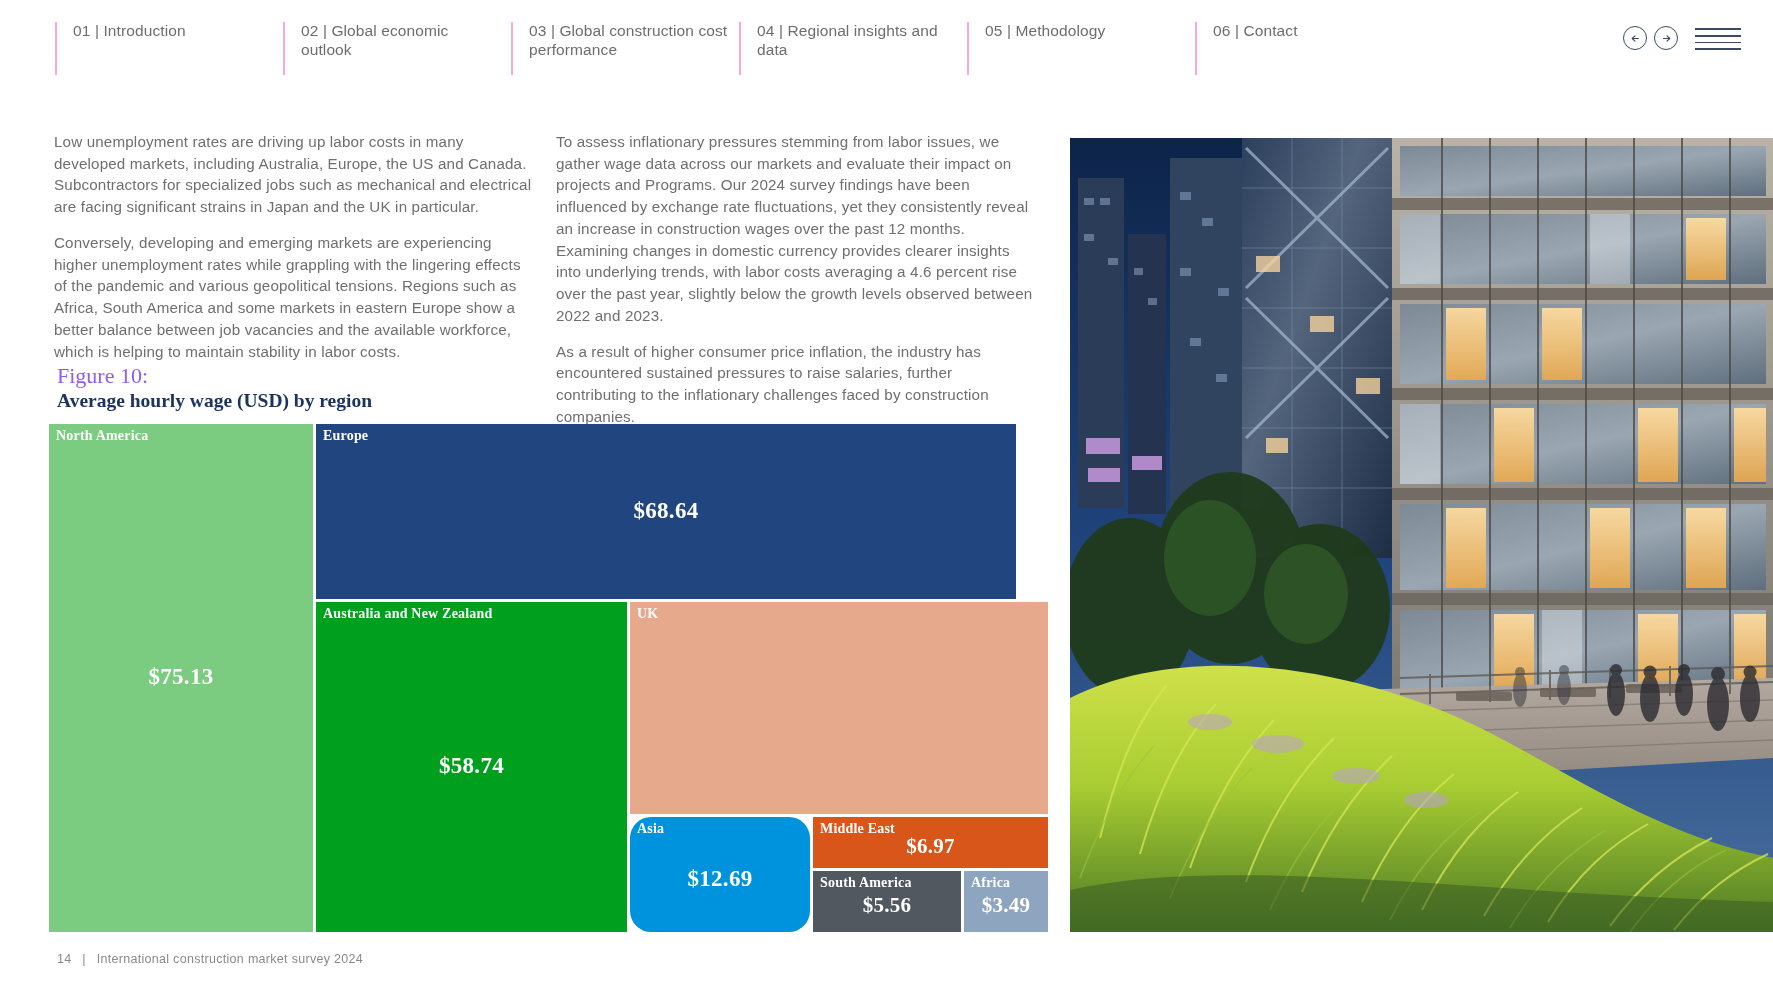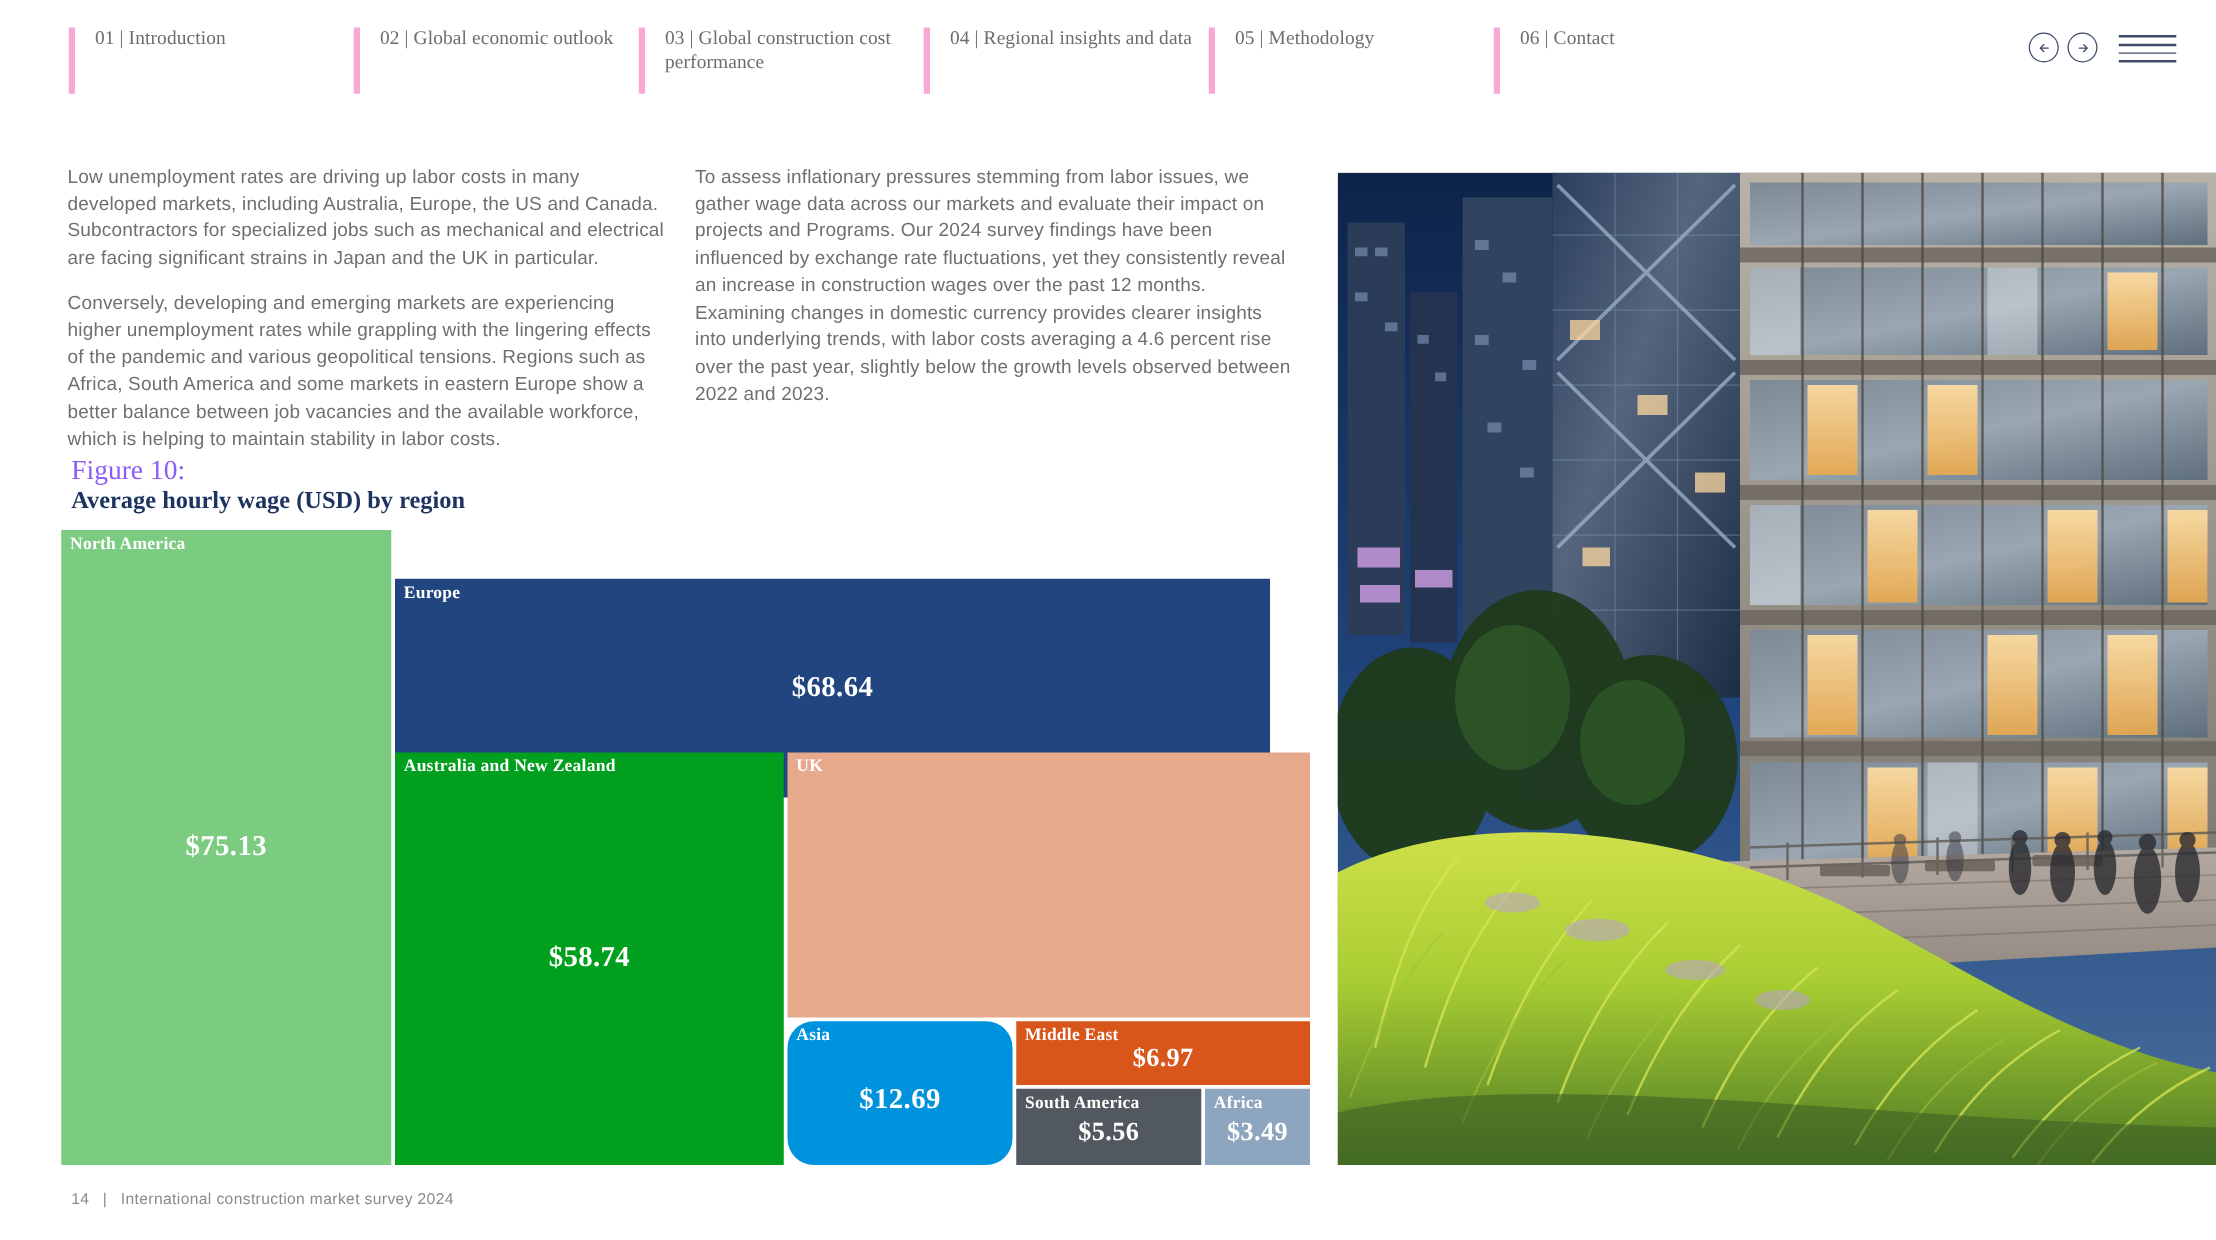--- a/index.html
+++ b/index.html
@@ -29,27 +29,27 @@
     display: flex;
     margin-left: 55px;
     margin-top: 22px;
   }
   .nav-item {
     position: relative;
     width: 228px;
     height: 53px;
     padding-left: 16px;
     padding-right: 10px;
-    border-left: 5px solid #f9a8d4;
+    border-left: 2px solid #f9a8d4;
     color: #6d6d6d;
     font-size: 15.5px;
     line-height: 1.22;
     letter-spacing: .1px;
     cursor: pointer;
-    font-family: Liberation Serif, serif;
+    font-family: Liberation Sans, sans-serif;
   }
   .nav-item .num { color: #6d6d6d; }
   .nav-ctrls {
     position: absolute;
     right: 32px; top: 26px;
     display: flex;
     align-items: center;
     gap: 7px;
   }
   .circ-btn {
@@ -212,31 +212,32 @@
     </div>
   </div>
 
   <div class="col col-1">
     <p>Low unemployment rates are driving up labor costs in many developed markets, including Australia, Europe, the US and Canada. Subcontractors for specialized jobs such as mechanical and electrical are facing significant strains in Japan and the UK in particular.</p>
     <p>Conversely, developing and emerging markets are experiencing higher unemployment rates while grappling with the lingering effects of the pandemic and various geopolitical tensions. Regions such as Africa, South America and some markets in eastern Europe show a better balance between job vacancies and the available workforce, which is helping to maintain stability in labor costs.</p>
   </div>
 
   <div class="col col-2">
     <p>To assess inflationary pressures stemming from labor issues, we gather wage data across our markets and evaluate their impact on projects and Programs. Our 2024 survey findings have been influenced by exchange rate fluctuations, yet they consistently reveal an increase in construction wages over the past 12 months. Examining changes in domestic currency provides clearer insights into underlying trends, with labor costs averaging a 4.6 percent rise over the past year, slightly below the growth levels observed between 2022 and 2023.</p>
+    <p>As a result of higher consumer price inflation, the industry has encountered sustained pressures to raise salaries, further contributing to the inflationary challenges faced by construction companies.</p>
   </div>
 
   <div class="fig-label">Figure 10:</div>
   <div class="fig-title">Average hourly wage (USD) by region</div>
 
   <div class="treemap" id="treemap">
       <div class="tile" style="left: 0px; top: 0px; width: 264px; height: 508px; background: rgb(123, 203, 128);">
         <span class="tname">North America</span>
         <span class="tval" style="top: 240px;">$75.13</span>
       </div>
-      <div class="tile" style="left: 267px; top: 0px; width: 700px; height: 175px; background: rgb(33, 70, 127); margin-top: 39px;">
+      <div class="tile" style="left: 267px; top: 0px; width: 700px; height: 175px; background: rgb(33, 70, 127);">
         <span class="tname">Europe</span>
         <span class="tval" style="top: 73.5px;">$68.64</span>
       </div>
       <div class="tile" style="left: 267px; top: 178px; width: 311px; height: 330px; background: rgb(0, 160, 30);">
         <span class="tname">Australia and New Zealand</span>
         <span class="tval" style="top: 151px;">$58.74</span>
       </div>
       <div class="tile" style="left: 581px; top: 178px; width: 418px; height: 212px; background: rgb(230, 169, 140);">
         <span class="tname">UK</span>
       </div>

